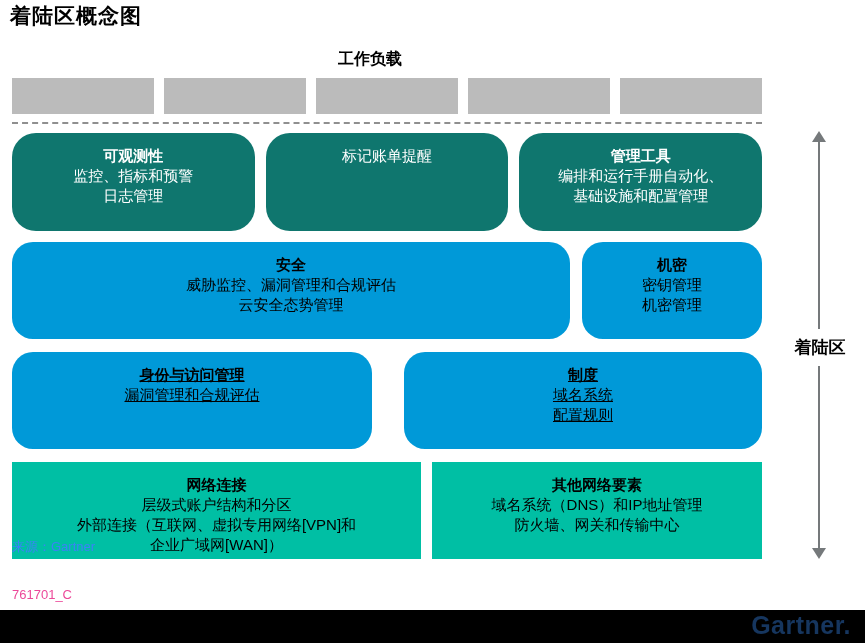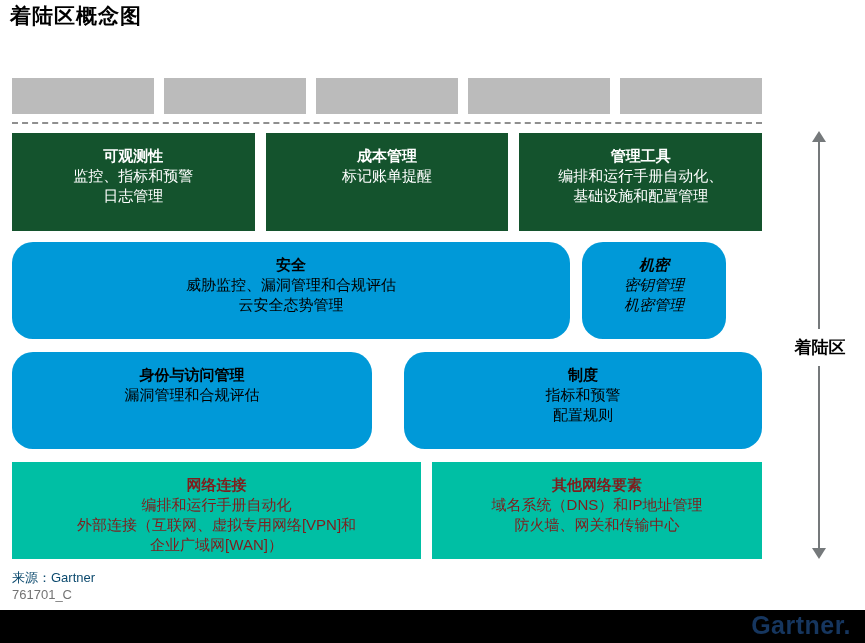--- a/index.html
+++ b/index.html
@@ -8,71 +8,71 @@
     font-family:"Liberation Sans","DejaVu Sans",sans-serif;color:#000;
   }
   .page-title{position:absolute;left:10px;top:2px;font-size:21px;font-weight:bold;letter-spacing:1px;text-align:center;}
   .workloads-label{position:absolute;left:12px;top:49px;width:716px;text-align:center;font-size:16px;font-weight:bold;}
   .gray-row{position:absolute;left:12px;top:78px;width:750px;height:36px;display:flex;gap:10px;}
   .gray-box{flex:1;background:#bbbbbb;}
   .dashed-line{position:absolute;left:12px;top:122px;width:750px;height:0;border-top:2px dashed #8f8f8f;}
   .card-row{position:absolute;left:12px;width:750px;display:flex;}
   .row-navy{top:133px;height:98px;gap:11px;}
   .row-blue1{top:242px;height:97px;gap:12px;}
-  .row-blue2{top:352px;height:97px;gap:10px;}
+  .row-blue2{top:352px;height:97px;gap:10px;text-decoration:underline;}
   .row-green{top:462px;height:97px;gap:11px;}
   .card{box-sizing:border-box;text-align:center;padding-top:13px;font-size:15px;line-height:20px;}
   .card .card-title{font-weight:bold;display:block;}
   .card .card-line{display:block;}
-  .navy{background:#14532d;color:#ffffff;}
+  .navy{background:#0f766e;color:#ffffff;border-radius:24px;}
   .blue{background:#0099d8;color:#000000;border-radius:21px;}
-  .green{background:#00bfa4;color:#7f1d1d;}
+  .green{background:#00bfa4;color:#000000;}
   .w-flex1{flex:1;}
-  .w-558{width:558px;} .w-180{width:144px;font-style:italic;}
+  .w-558{width:558px;} .w-180{width:180px;}
   .w-371{width:371px;} .w-369{width:369px;margin-left:22px;}
   .w-409{width:409px;} .w-330{width:330px;}
   .lz-arrow{position:absolute;left:807px;top:131px;width:24px;height:428px;}
   .lz-label{
     position:absolute;left:789px;top:329px;width:62px;text-align:center;
     background:#ffffff;padding:7px 0;font-size:17px;font-weight:bold;z-index:2;
   }
-  .source-text{position:absolute;left:12px;top:569px;font-size:13px;color:#0c4a6e;}
-  .doc-id{position:absolute;left:12px;top:587px;font-size:13px;color:#737373;}
+  .source-text{position:absolute;left:12px;top:538px;font-size:13px;color:#3b82f6;}
+  .doc-id{position:absolute;left:12px;top:587px;font-size:13px;color:#ec4899;}
   .footer-bar{position:absolute;left:0;top:610px;width:865px;height:33px;background:#000000;}
   .gartner-logo{
     position:absolute;right:14px;top:0;height:40px;line-height:31px;
     font-size:25px;font-weight:bold;color:#16365f;letter-spacing:0.5px;
   }
 </style>
 </head>
 <body>
 
 <div class="stage">
 
   <div class="page-title">着陆区概念图</div>
 
+  <div class="workloads-label">工作负载</div>
 
   <div class="gray-row">
     <div class="gray-box"></div>
     <div class="gray-box"></div>
     <div class="gray-box"></div>
     <div class="gray-box"></div>
     <div class="gray-box"></div>
   </div>
 
   <div class="dashed-line"></div>
 
   <div class="card-row row-navy">
     <div class="card navy w-flex1">
       <span class="card-title">可观测性</span>
       <span class="card-line">监控、指标和预警</span>
       <span class="card-line">日志管理</span>
     </div>
     <div class="card navy w-flex1">
-      <span class="card-title">成本管理</span>
       <span class="card-line">标记账单提醒</span>
     </div>
     <div class="card navy w-flex1">
       <span class="card-title">管理工具</span>
       <span class="card-line">编排和运行手册自动化、</span>
       <span class="card-line">基础设施和配置管理</span>
     </div>
   </div>
 
   <div class="card-row row-blue1">
@@ -88,29 +88,29 @@
     </div>
   </div>
 
   <div class="card-row row-blue2">
     <div class="card blue w-371">
       <span class="card-title">身份与访问管理</span>
       <span class="card-line">漏洞管理和合规评估</span>
     </div>
     <div class="card blue w-369">
       <span class="card-title">制度</span>
-      <span class="card-line">指标和预警</span>
+      <span class="card-line">域名系统</span>
       <span class="card-line">配置规则</span>
     </div>
   </div>
 
   <div class="card-row row-green">
     <div class="card green w-409">
       <span class="card-title">网络连接</span>
-      <span class="card-line">编排和运行手册自动化</span>
+      <span class="card-line">层级式账户结构和分区</span>
       <span class="card-line">外部连接（互联网、虚拟专用网络[VPN]和</span>
       <span class="card-line">企业广域网[WAN]）</span>
     </div>
     <div class="card green w-330">
       <span class="card-title">其他网络要素</span>
       <span class="card-line">域名系统（DNS）和IP地址管理</span>
       <span class="card-line">防火墙、网关和传输中心</span>
     </div>
   </div>
 

